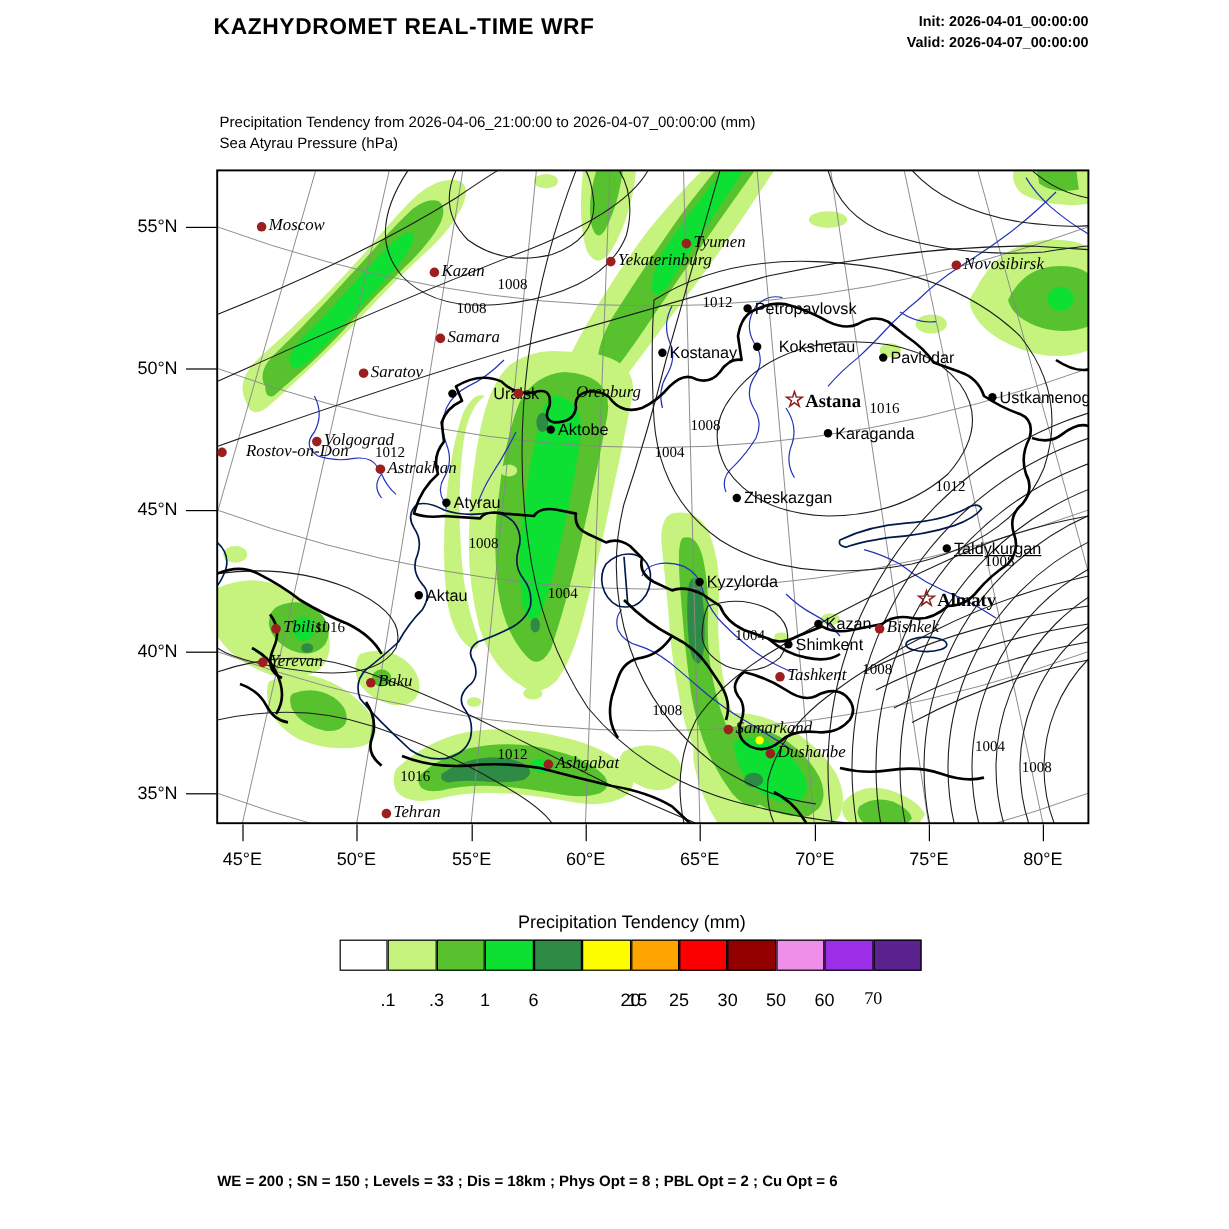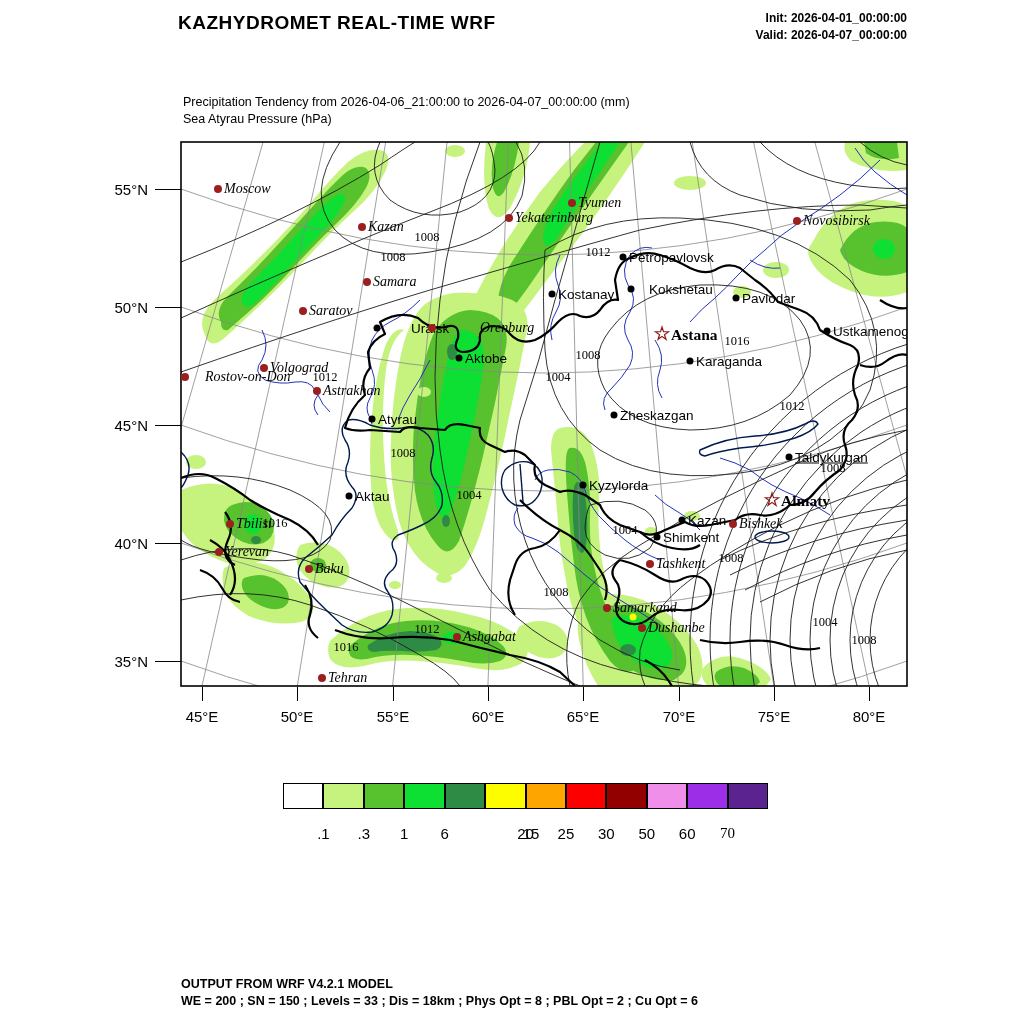--- a/index.html
+++ b/index.html
@@ -417,20 +417,21 @@
       <div class="city">
         <div class="dot foreign" style="left: 276px; top: 495px;"></div>
         <div class="clabel foreign" style="left: 282px; top: 495px;">Ashgabat</div>
       </div>
       <div class="city">
         <div class="dot foreign" style="left: 141px; top: 536px;"></div>
         <div class="clabel foreign" style="left: 147px; top: 536px; text-align: center;">Tehran</div>
       </div>
     </div>
 
+  <div class="abs cb-title">Precipitation Tendency  (mm)</div>
   <div id="cb-cells" class="abs">
       <div class="cb-cell" style="left: 0px; width: 40.42px; background: rgb(255, 255, 255);"></div>
       <div class="cb-cell" style="left: 40.42px; width: 40.42px; background: rgb(198, 243, 126);"></div>
       <div class="cb-cell" style="left: 80.84px; width: 40.42px; background: rgb(87, 194, 45);"></div>
       <div class="cb-cell" style="left: 121.26px; width: 40.42px; background: rgb(13, 223, 51);"></div>
       <div class="cb-cell" style="left: 161.68px; width: 40.42px; background: rgb(46, 139, 69);"></div>
       <div class="cb-cell" style="left: 202.1px; width: 40.42px; background: rgb(253, 253, 0);"></div>
       <div class="cb-cell" style="left: 242.52px; width: 40.42px; background: rgb(255, 165, 0);"></div>
       <div class="cb-cell" style="left: 282.94px; width: 40.42px; background: rgb(252, 0, 0);"></div>
       <div class="cb-cell" style="left: 323.36px; width: 40.42px; background: rgb(146, 0, 0);"></div>
@@ -446,16 +447,15 @@
       <div class="abs cb-lab" style="left: 485.1px; margin-left: 46px;">15</div>
       <div class="abs cb-lab" style="left: 525.52px;">20</div>
       <div class="abs cb-lab" style="left: 565.94px;">25</div>
       <div class="abs cb-lab" style="left: 606.36px;">30</div>
       <div class="abs cb-lab" style="left: 646.78px;">50</div>
       <div class="abs cb-lab" style="left: 687.2px;">60</div>
       <div class="abs cb-lab" style="left: 727.62px; font-family: Liberation Serif, serif;">70</div>
     </div>
 
   <div class="abs footer">
-    <div>OUTPUT FROM WRF V4.2.1 MODEL</div>
     <div>WE = 200 ; SN = 150 ; Levels = 33 ; Dis = 18km ; Phys Opt = 8 ; PBL Opt = 2 ; Cu Opt = 6</div>
   </div>
 </div>
 
 </body></html>

